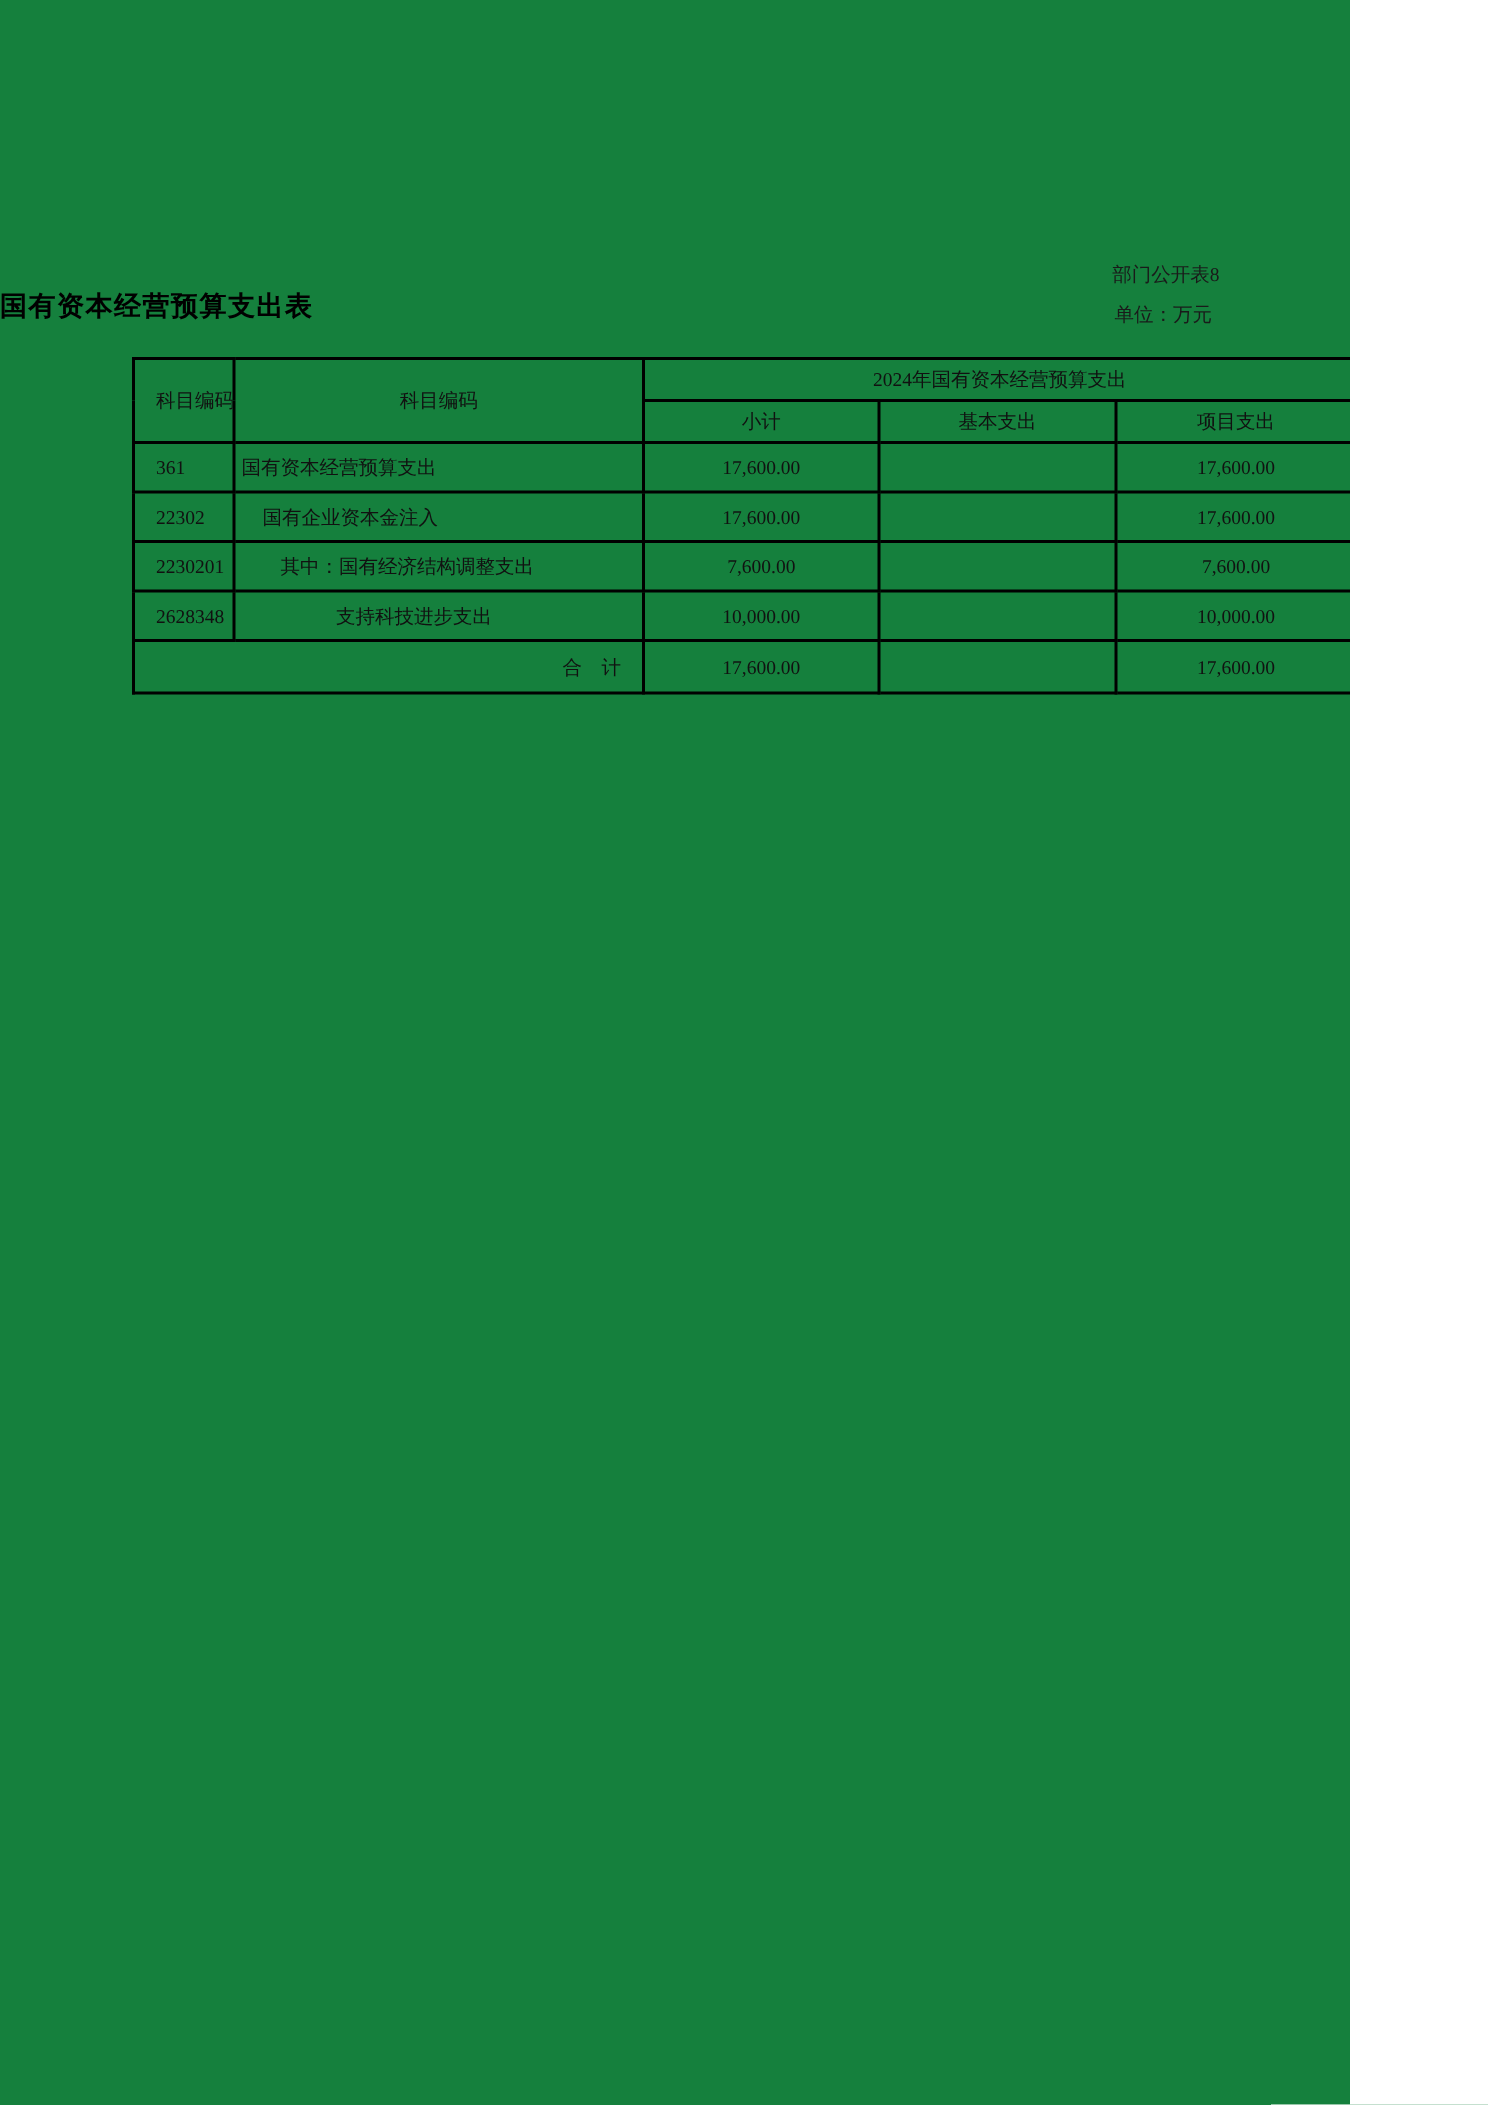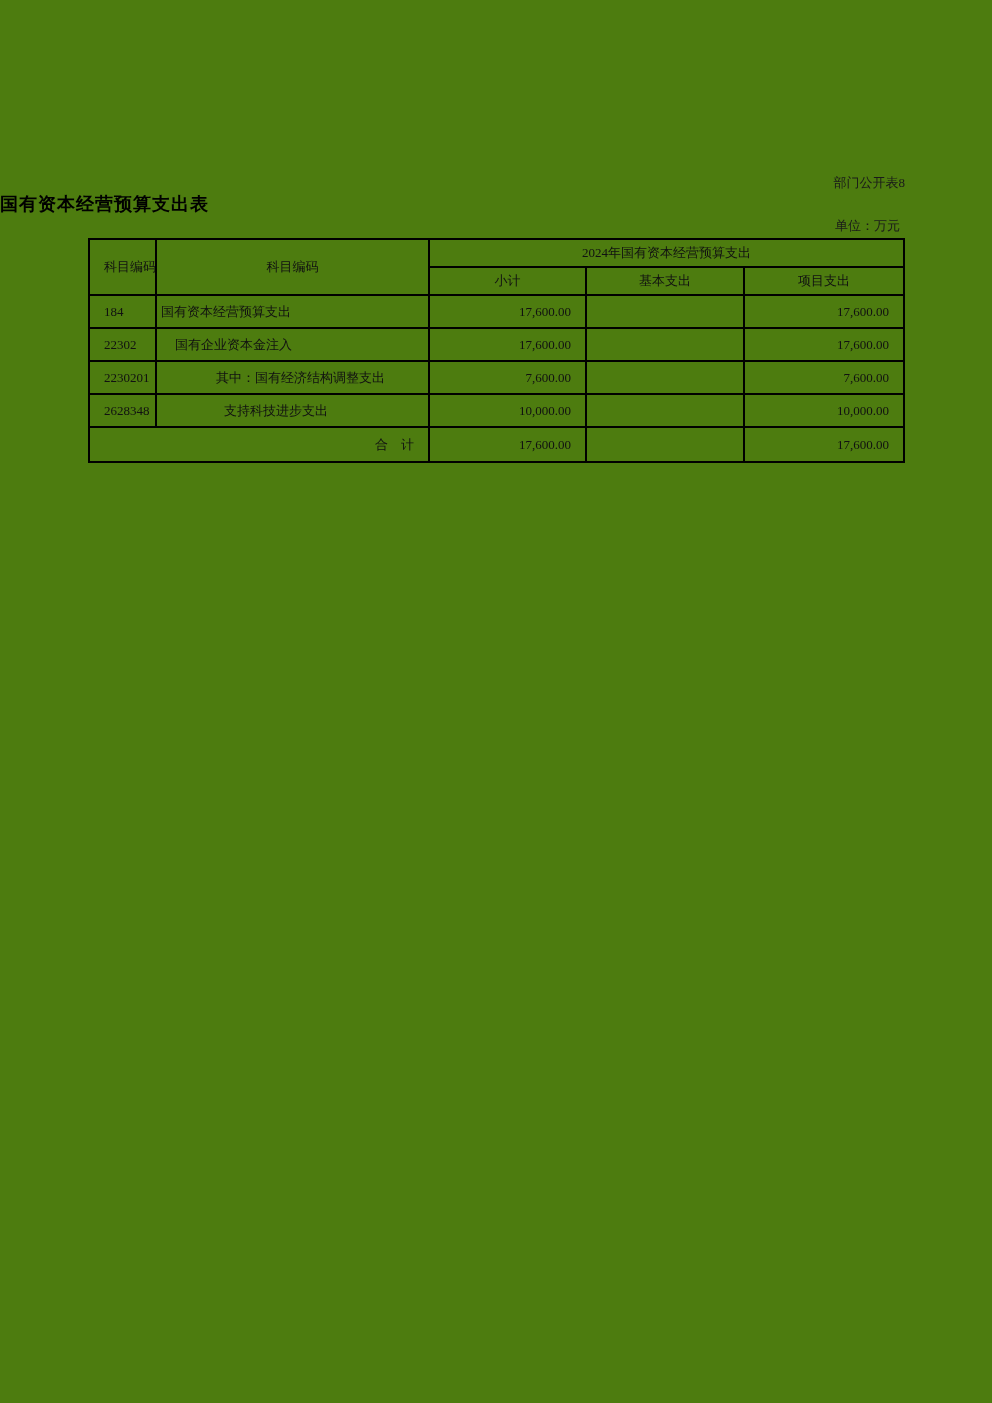--- a/index.html
+++ b/index.html
@@ -2,23 +2,23 @@
 <html><head>
 <meta charset="utf-8">
 <style>
   html, body {
     margin: 0;
     padding: 0;
     background: #ffffff;
   }
   .page {
     position: relative;
-    width: 992px;
+    width: 900px;
     height: 1403px;
-    background: #4d7c0f;
+    background: #15803d;
     color: #111111;
     font-family: "Liberation Serif", "DejaVu Serif", serif;
     overflow: hidden;
     text-decoration: underline;
   }
   .doc-label {
     position: absolute;
     top: 175px;
     right: 87px;
     font-size: 13px;
@@ -33,21 +33,21 @@
     margin: 0;
     text-align: left;
     font-size: 18px;
     line-height: 24px;
     font-weight: bold;
     letter-spacing: 1px;
     color: #000000;
   }
   .unit-note {
     position: absolute;
-    top: 218px;
+    top: 202px;
     right: 92px;
     font-size: 13px;
     line-height: 16px;
     color: #1a1a1a;
     margin-left: 20px;
   }
   table.budget-table {
     position: absolute;
     top: 238px;
     left: 88px;
@@ -70,24 +70,24 @@
   tbody tr { height: 33px; }
   tbody tr.total-row { height: 35px; }
   th { text-align: center; }
   td.code {
     text-align: left;
     padding-left: 3px;
   }
   td.name { text-align: left; }
   td.name.indent-0 { padding-left: 4px; }
   td.name.indent-1 { padding-left: 18px; }
-  td.name.indent-2 { padding-left: 30px; text-align: center; }
+  td.name.indent-2 { padding-left: 30px; }
   td.name.indent-3 { padding-left: 67px; }
   td.num {
-    text-align: right;
+    text-align: center;
     padding-right: 8px;
   }
   td.total-label { text-align: right; }
   .page-number {
     position: absolute;
     top: 1276px;
     left: 0;
     width: 100%;
     text-align: center;
     font-size: 15px;
@@ -120,21 +120,21 @@
         <th colspan="3">2024年国有资本经营预算支出</th>
       </tr>
       <tr>
         <th>小计</th>
         <th>基本支出</th>
         <th>项目支出</th>
       </tr>
     </thead>
     <tbody>
       <tr>
-        <td class="code">184</td>
+        <td class="code">361</td>
         <td class="name indent-0">国有资本经营预算支出</td>
         <td class="num">17,600.00</td>
         <td class="num"></td>
         <td class="num">17,600.00</td>
       </tr>
       <tr>
         <td class="code">22302</td>
         <td class="name indent-1">国有企业资本金注入</td>
         <td class="num">17,600.00</td>
         <td class="num"></td>

